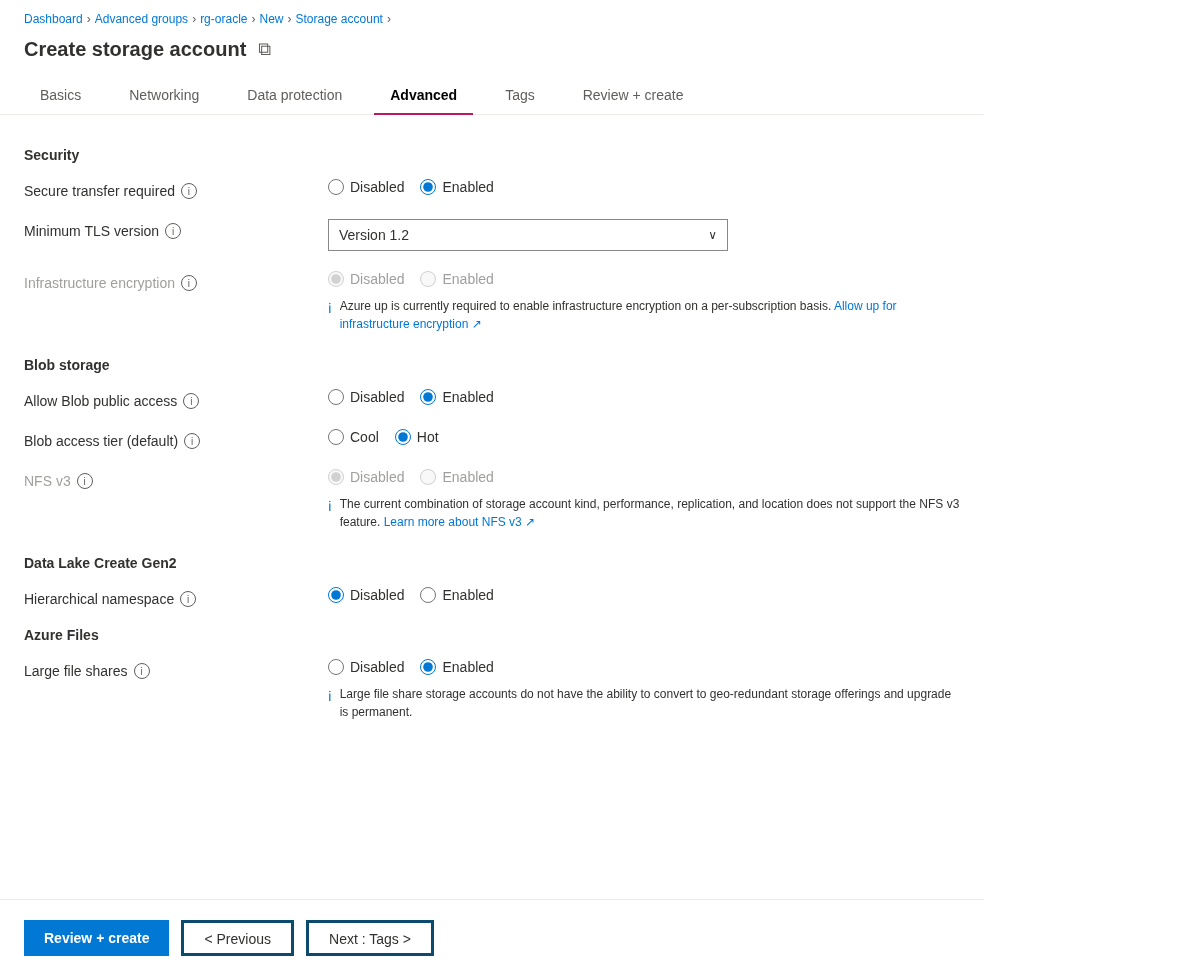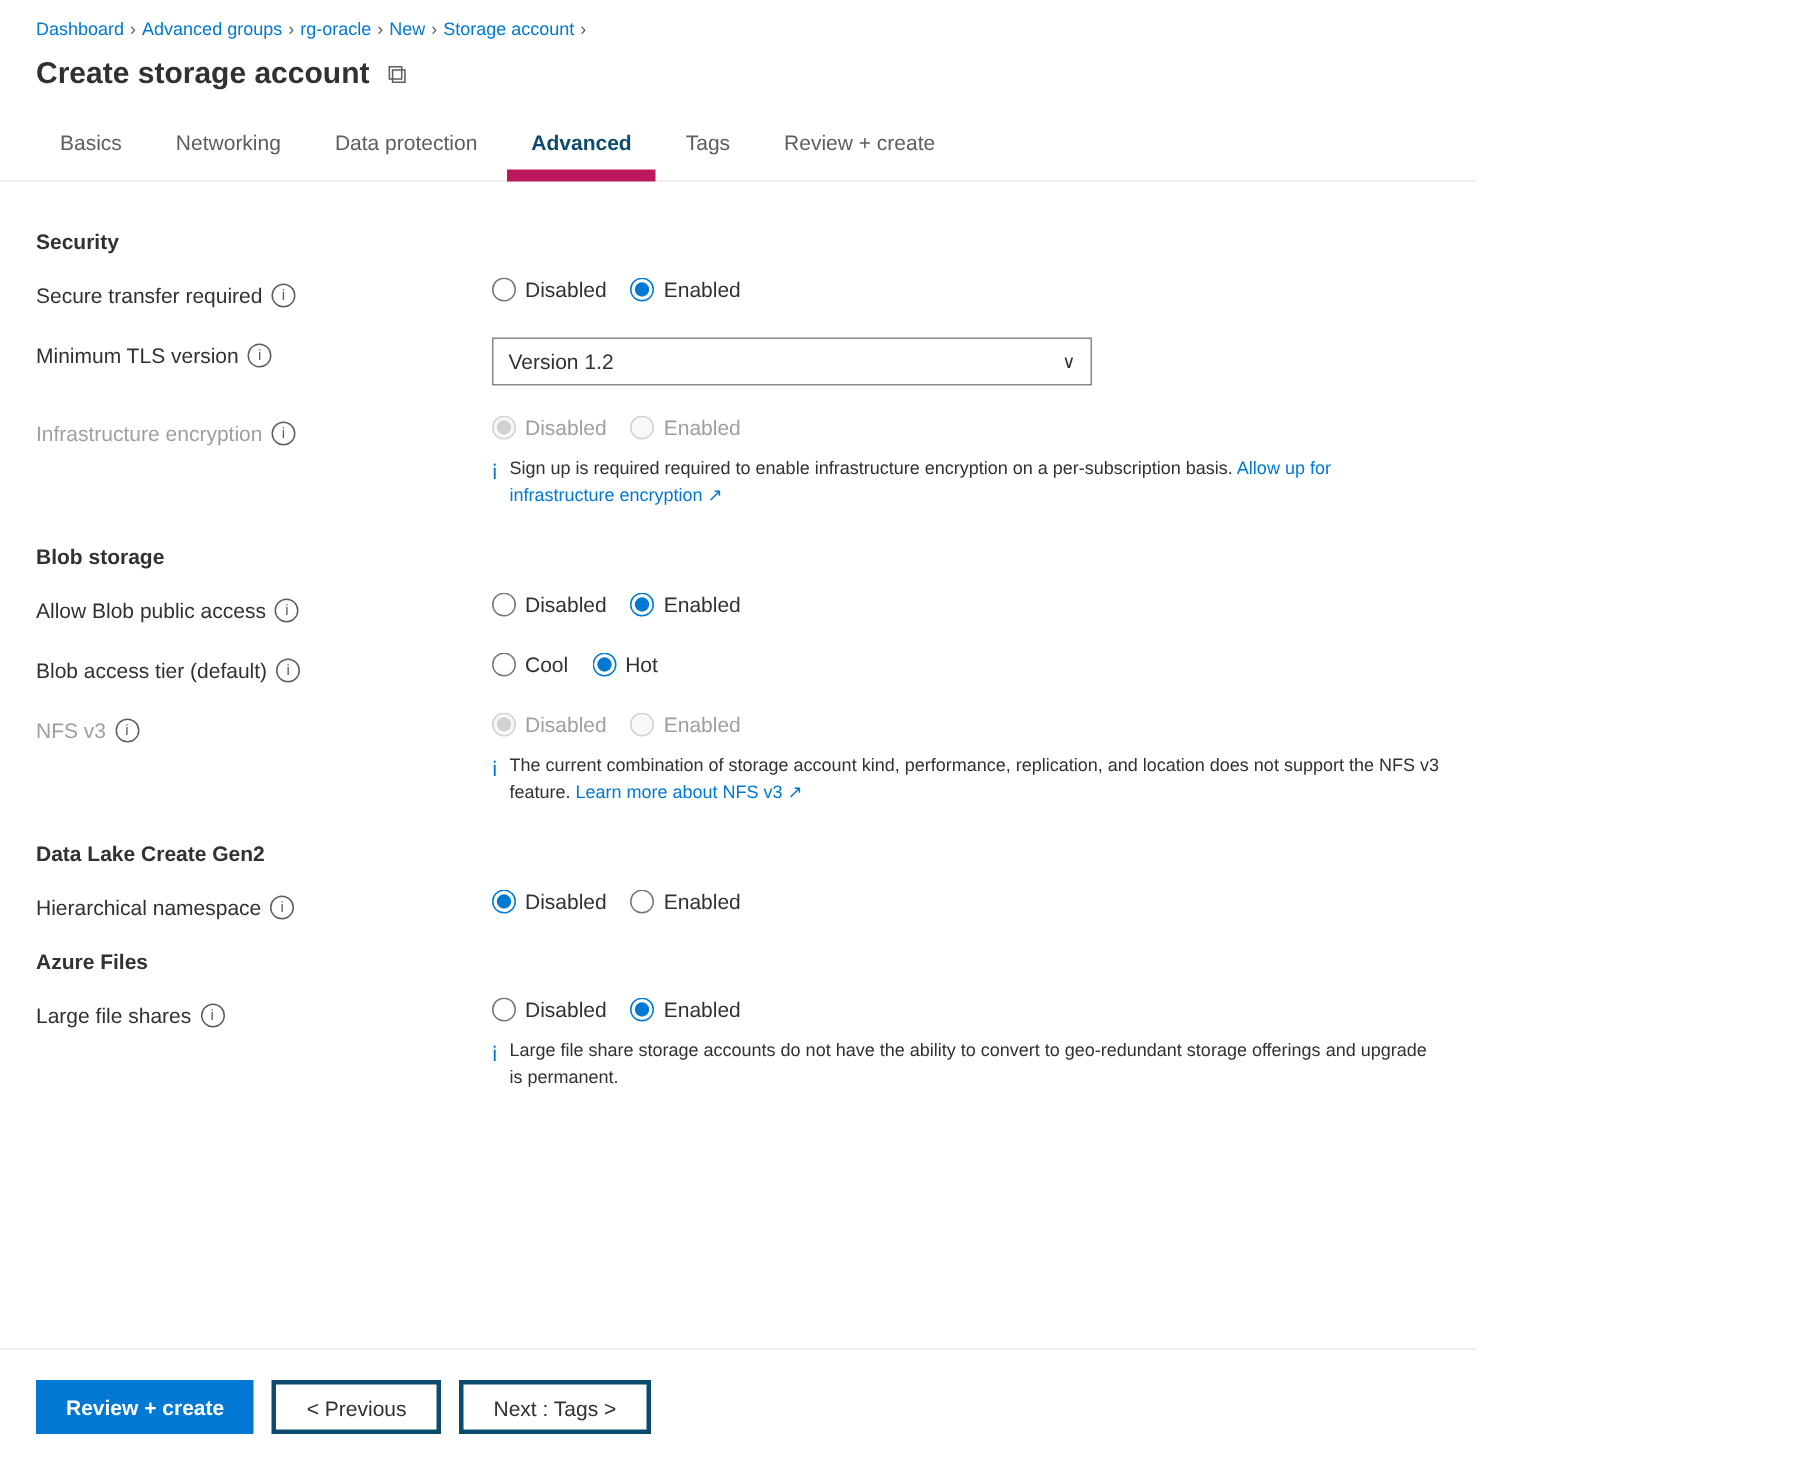--- a/index.html
+++ b/index.html
@@ -52,34 +52,34 @@
     .title-icon {
       font-size: 18px;
       color: #605e5c;
       cursor: pointer;
     }
     
     .tabs {
       display: flex;
       padding: 0 24px;
       border-bottom: 1px solid #edebe9;
-      gap: 4px;
+      gap: 16px;
     }
     .tab {
       padding: 10px 16px;
       font-size: 14px;
       color: #605e5c;
       cursor: pointer;
       border-bottom: 2px solid transparent;
       margin-bottom: -1px;
       white-space: nowrap;
     }
     .tab.active {
-      color: #0c4a6e;
-      border-bottom: 8px solid #be185d;
+      color: #000000;
+      border-bottom: 2px solid #be185d;
       font-weight: 600;
     }
     
     .content {
       padding: 24px 24px 0 24px;
       flex: 1;
       overflow-y: auto;
     }
     
     .section-title {
@@ -300,21 +300,21 @@
               <span>Disabled</span>
             </label>
             <label class="radio-option disabled-option">
               <input type="radio" name="infra_encryption" disabled="" style="">
               <span>Enabled</span>
             </label>
           </div>
           <div class="info-message">
             <span class="info-msg-icon">ℹ</span>
             <span class="info-msg-text">
-              <span>Sign up is required required to enable infrastructure encryption on a per-subscription basis.</span>
+              <span>Azure up is currently required to enable infrastructure encryption on a per-subscription basis.</span>
               <a href="#">Allow up for infrastructure encryption ↗</a>
             </span>
           </div>
         </div>
       </div>
     </div>
 
     <div class="section-divider">
       <div class="section-title">Blob storage</div>
 

